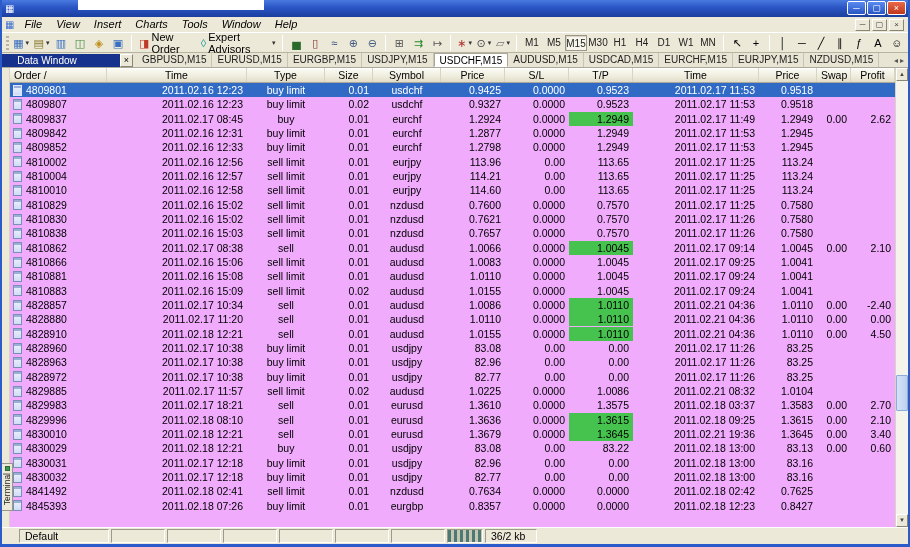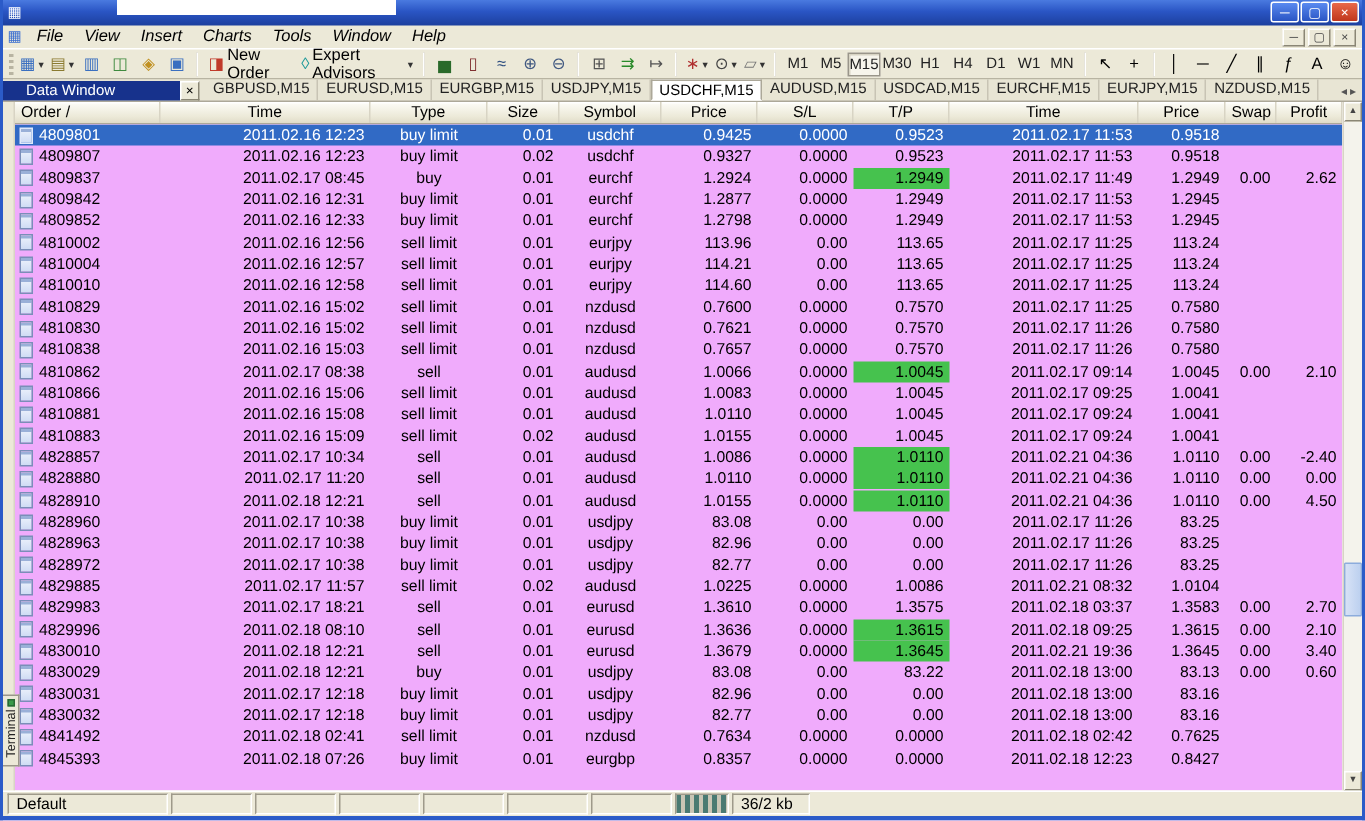--- a/index.html
+++ b/index.html
@@ -99,21 +99,21 @@
   .btab { font-size:10.5px; line-height:13px; height:14px; padding:0 7px; color:#222;
           border-right:1px solid #c8c4b4; cursor:default; white-space:nowrap; }
   .btab.active { background:#fff; border:1px solid #aca899; border-top:1px solid #fff; color:#000; }
 
   
   .statusbar { height:17px; flex:0 0 auto; background:#ece9d8; border-top:1px solid #fff;
                display:flex; gap:2px; align-items:center; padding:1px 3px; }
   .scell { border:1px solid; border-color:#9e9a8a #fff #fff #9e9a8a; height:14px; line-height:12px;
            font-size:10.5px; padding:0 5px; white-space:nowrap; overflow:hidden; }
   .scell.help { border:none; flex:1 1 auto; line-height:14px; }
-  .scell.profile { width:107px; flex:0 0 auto; }
+  .scell.profile { width:90px; flex:0 0 auto;margin-left:14px; }
   .scell.empty { width:54px; flex:0 0 auto; }
   .scell.conn { width:36px; flex:0 0 auto; padding:0;
                 background:repeating-linear-gradient(90deg,#4a7a72 0 3px,#c9c5b5 3px 6px); }
   .scell.kb { width:52px; flex:0 0 auto; text-align:left; }
 
   
   .terminal-tab { position:absolute; left:0; bottom:33px; width:11px; height:48px; z-index:5;
                   background:#ece9d8; border:1px solid #9a968a; border-left:none;
                   display:flex; flex-direction:column; align-items:center; justify-content:flex-start; gap:2px; padding-top:2px; }
   .terminal-tab .dot { width:5px; height:5px; background:#3a9a4a; border:1px solid #2a6a36; flex:0 0 auto; }

